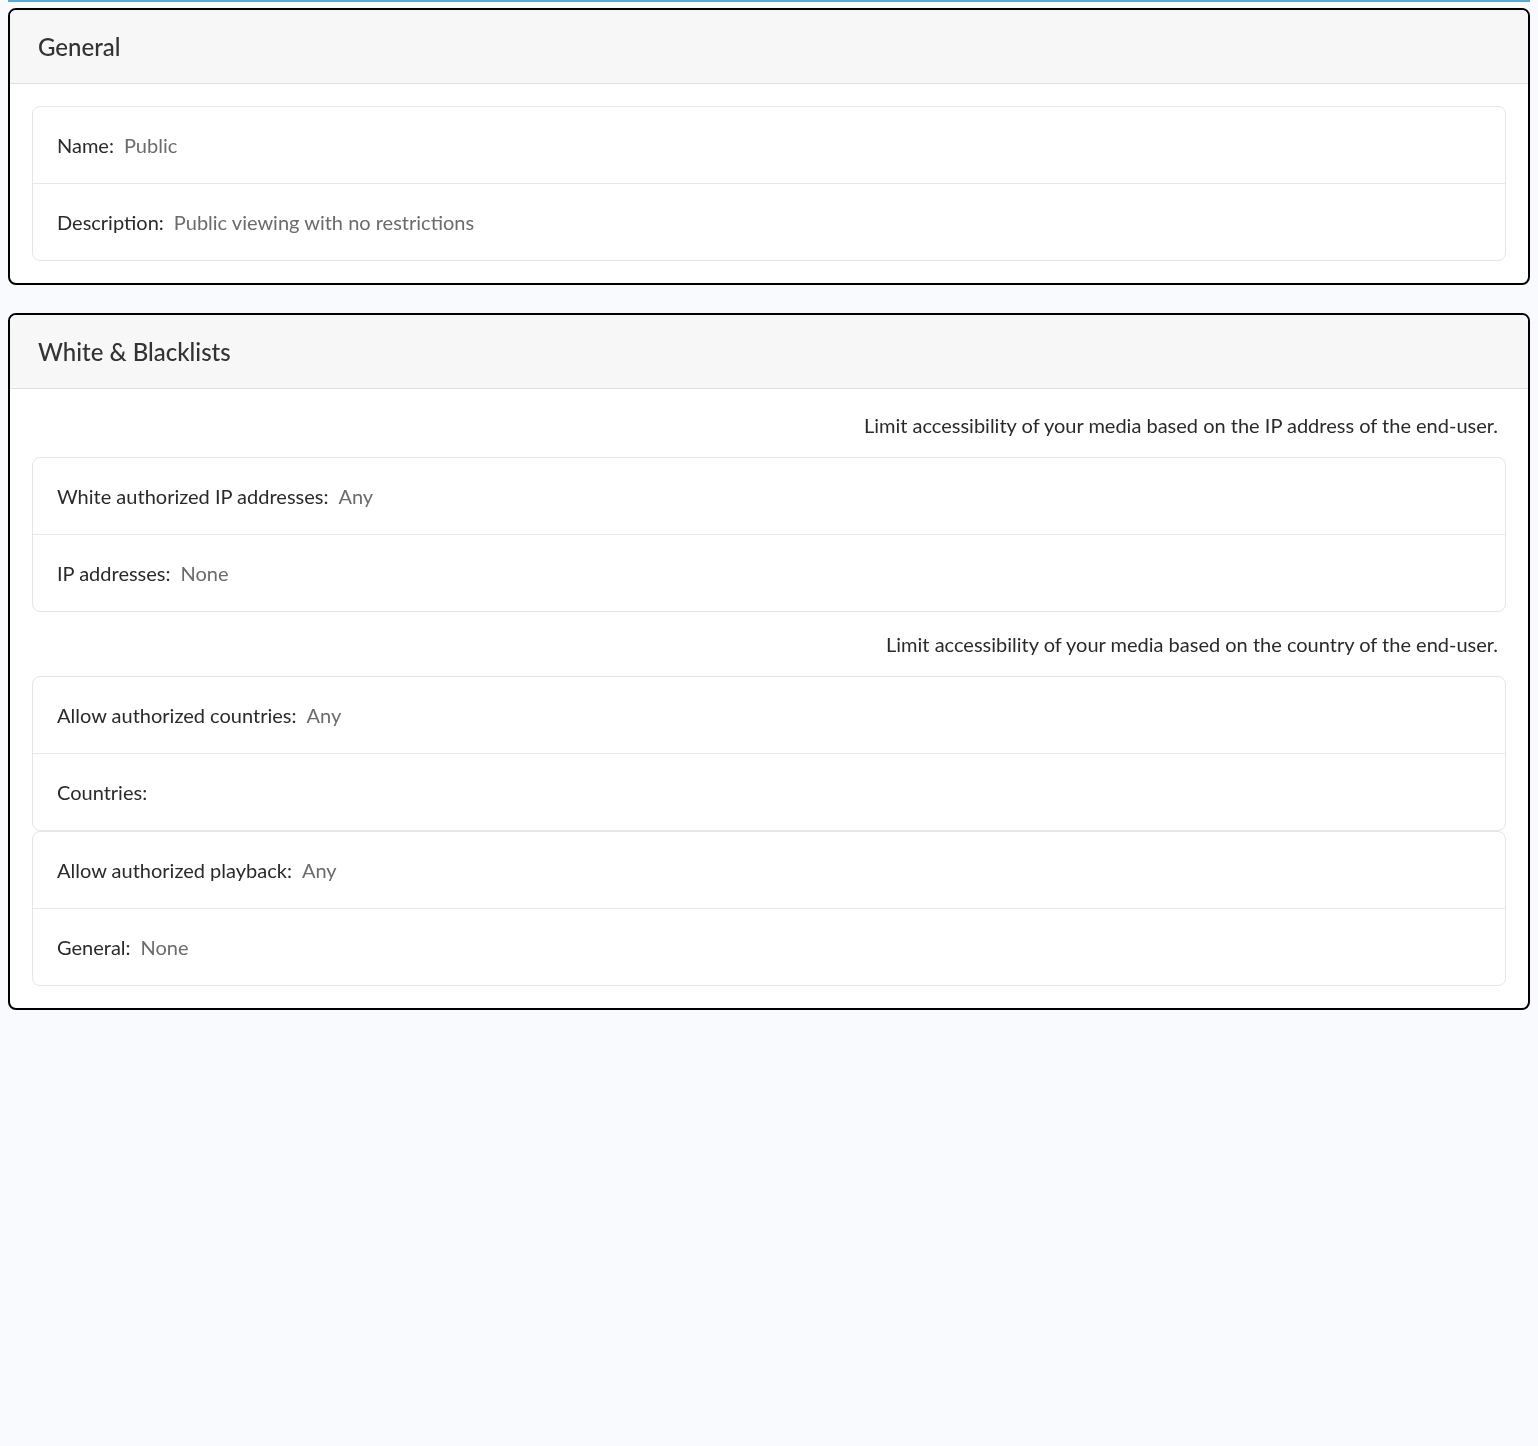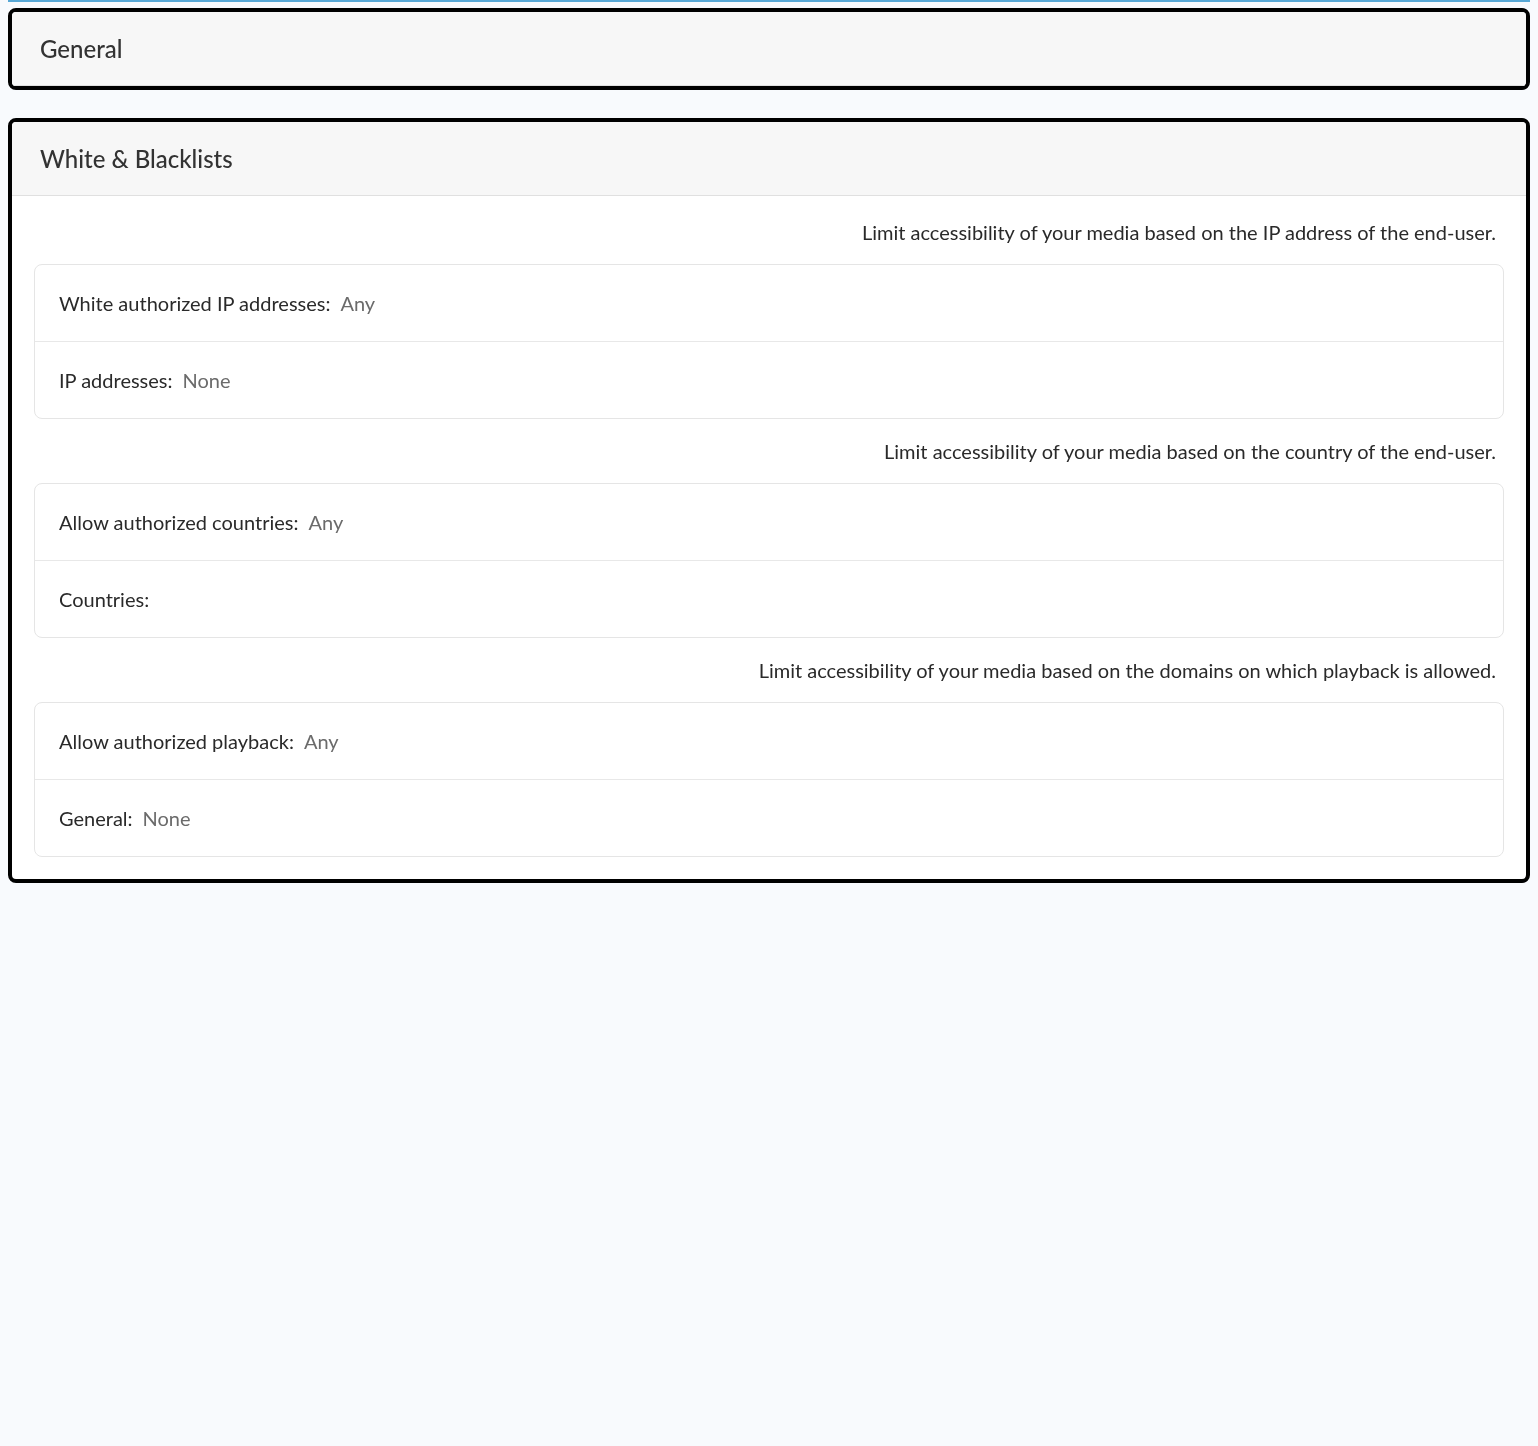--- a/index.html
+++ b/index.html
@@ -17,21 +17,21 @@
     .top-border {
       height: 2px;
       background: #58a8d6;
       position: absolute;
       top: 0;
       left: 8px;
       right: 8px;
     }
     .panel {
       background: #fff;
-      border: 4px solid #000000;
+      border: 2px solid #000000;
       border-radius: 8px;
       margin-bottom: 28px;
       overflow: hidden;
     }
     .panel-header {
       background: #f7f7f7;
       border-bottom: 1px solid #e0e0e0;
       padding: 22px 28px;
       font-size: 24px;
       font-weight: 500;
@@ -81,20 +81,32 @@
   </style>
 </head>
 <body>
 
 <div class="top-border"></div>
 
 <div class="panel">
   <div class="panel-header">
     <span>General</span>
   </div>
+  <div class="panel-body">
+    <div class="inner-box">
+      <div class="field-row">
+        <span class="field-label">Name:</span>
+        <span class="field-value">Public</span>
+      </div>
+      <div class="field-row">
+        <span class="field-label">Description:</span>
+        <span class="field-value">Public viewing with no restrictions</span>
+      </div>
+    </div>
+  </div>
 </div>
 
 <div class="panel">
   <div class="panel-header">
     <span>White &amp; Blacklists</span>
   </div>
   <div class="panel-body-tight">
 
     <div class="section-desc first">Limit accessibility of your media based on the IP address of the end-user.</div>
     <div class="inner-box">
@@ -113,21 +125,20 @@
       <div class="field-row">
         <span class="field-label">Allow authorized countries:</span>
         <span class="field-value">Any</span>
       </div>
       <div class="field-row">
         <span class="field-label">Countries:</span>
         <span class="field-value"></span>
       </div>
     </div>
 
-    <div class="section-desc">Limit accessibility of your media based on the domains on which playback is allowed.</div>
     <div class="inner-box">
       <div class="field-row">
         <span class="field-label">Allow authorized playback:</span>
         <span class="field-value">Any</span>
       </div>
       <div class="field-row">
         <span class="field-label">General:</span>
         <span class="field-value">None</span>
       </div>
     </div>

